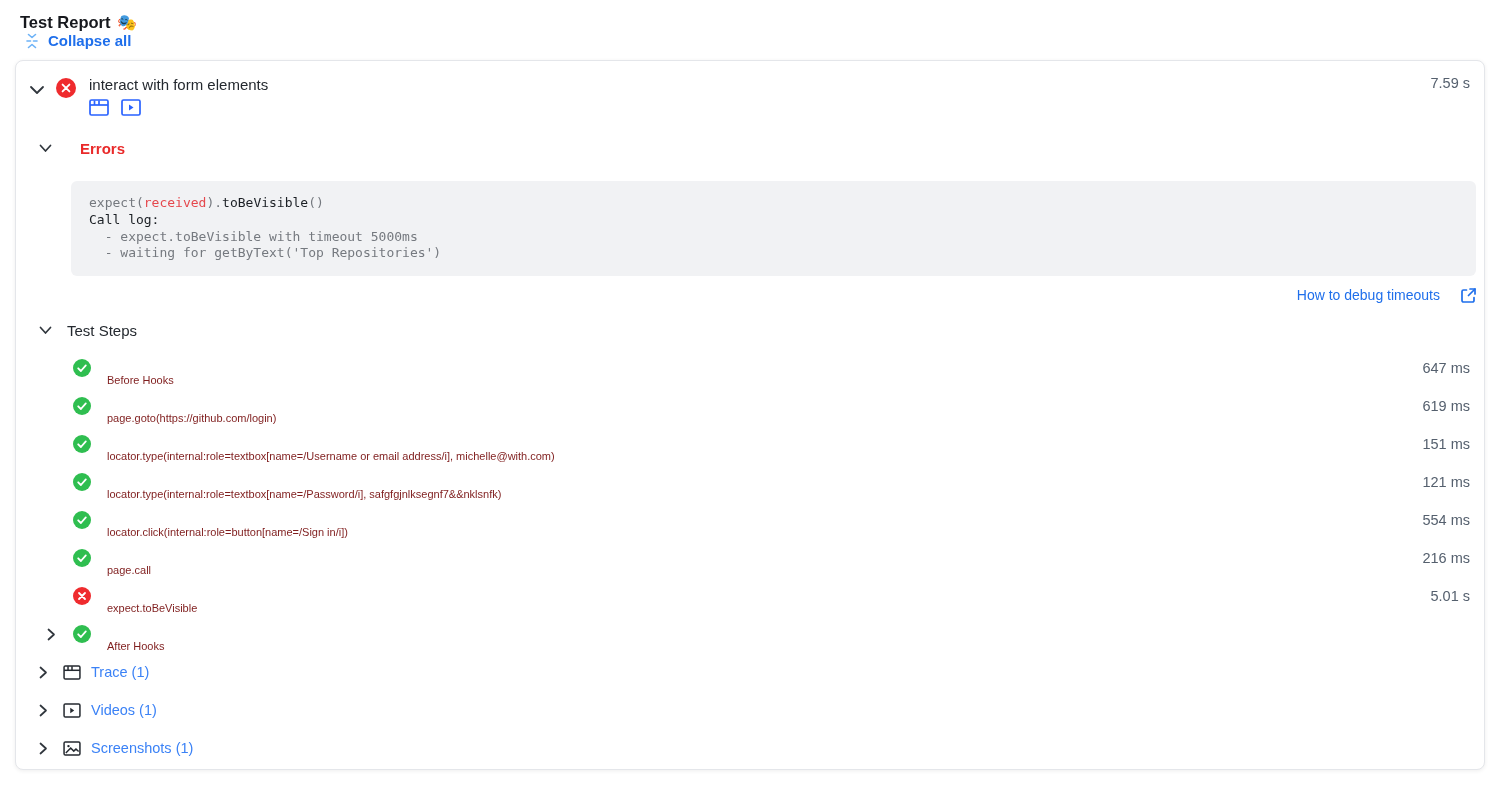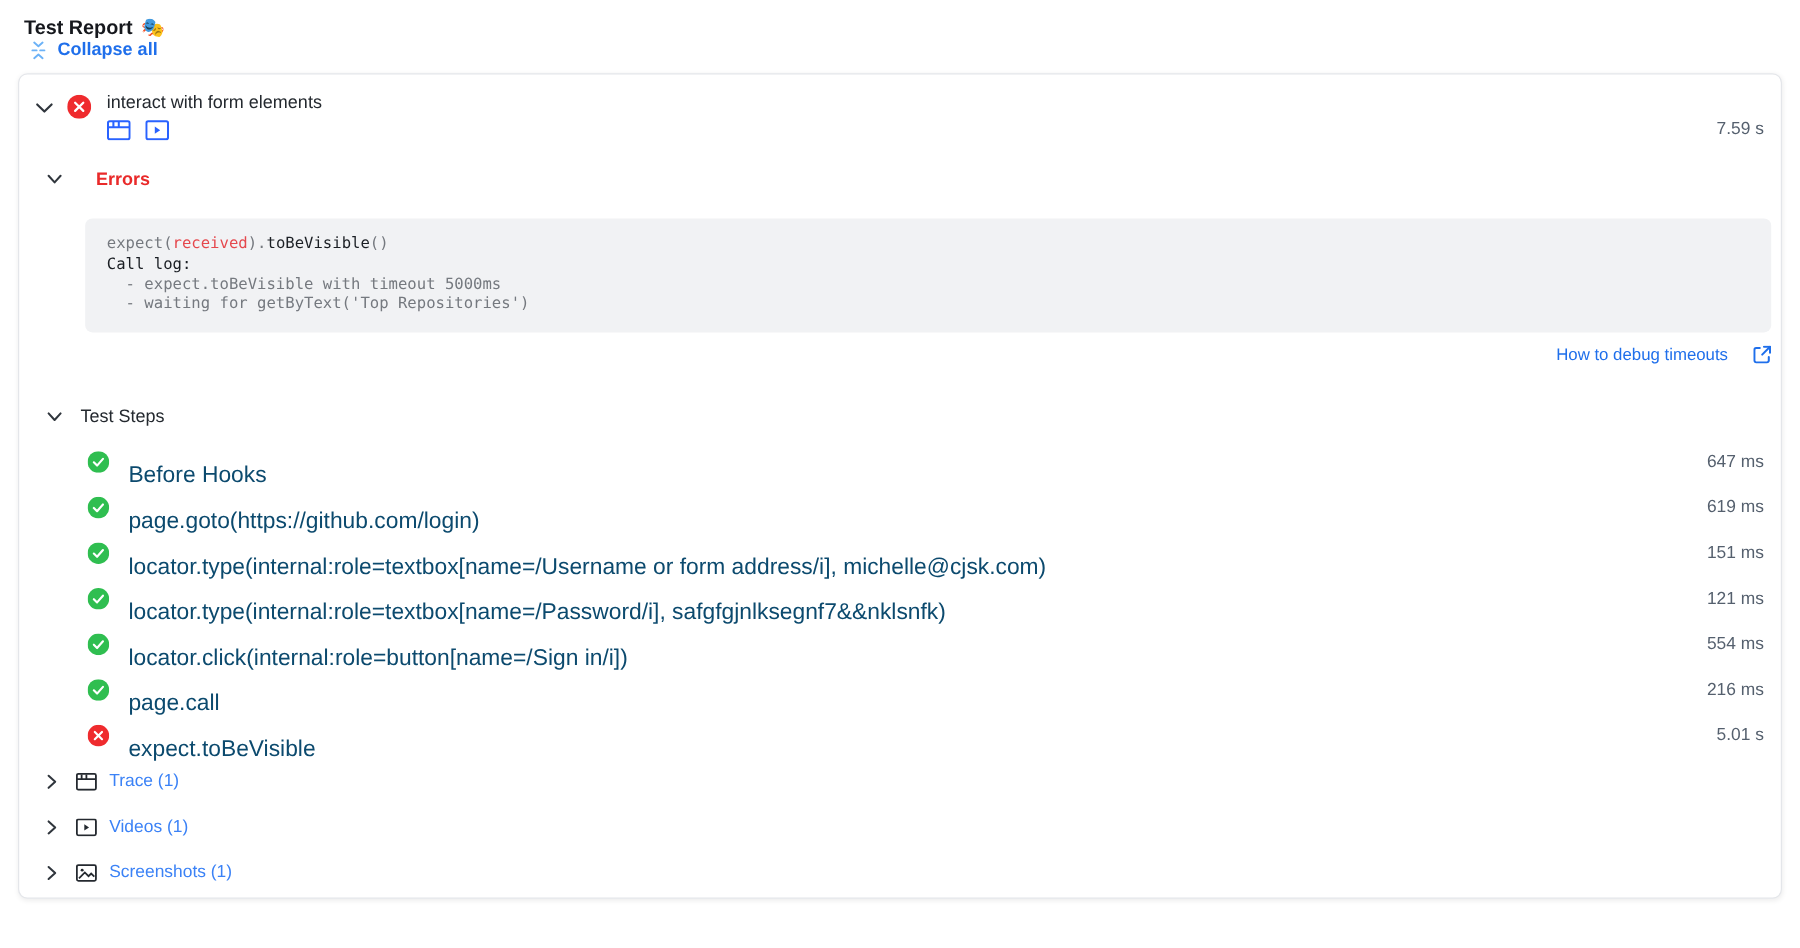--- a/index.html
+++ b/index.html
@@ -31,28 +31,28 @@
   }
 
   
   .test-header { display:flex; align-items:flex-start; padding:14px 14px 0 13px; }
   .hdr-chev { width:18px; margin-top:6px; margin-right:9px; flex:none; cursor:pointer; }
   .hdr-status { width:20px; height:20px; flex:none; margin-top:3px; margin-right:13px; }
   .test-title-block { flex:1 1 auto; min-width:0; }
   .test-title { font-size:15px; color:#24292f; line-height:20px; }
   .test-links { margin-top:4px; display:flex; gap:12px; }
   .test-links a { display:block; cursor:pointer; line-height:0; }
-  .test-duration { flex:none; font-size:14.5px; color:#55606e; margin-top:24px; }
+  .test-duration { flex:none; font-size:14.5px; color:#55606e; }
 
   
   .section-header { display:flex; align-items:center; gap:15px; padding-left:23px; cursor:pointer; }
   .section-header svg { flex:none; }
   .errors-header { margin-top:24px;gap:28px; }
   .errors-label { font-size:15px; font-weight:700; color:#e92a2a; }
-  .steps-header { margin-top:34px; }
+  .steps-header { margin-top:18px; }
   .steps-label { font-size:15px; color:#24292f; }
 
   
   .error-code {
     margin:24px 8px 0 55px;
     background:#f1f2f4;
     border-radius:6px;
     padding:14px 18px;
     font-family:"DejaVu Sans Mono","Liberation Mono",monospace;
     font-size:13px;
@@ -64,21 +64,21 @@
   .tok-strong { color:#1b1f24; font-weight:400; }
 
   .debug-row { margin-top:10px; padding-right:8px; text-align:right; }
   .debug-link { display:inline-flex; align-items:center; gap:21px; color:#1f6feb; font-size:14px; cursor:pointer; text-decoration:none; }
 
   
   .steps-list { margin-top:10px; }
   .step-row { height:38px; display:flex; align-items:center; padding:0 14px 0 31px; cursor:pointer; }
   .step-chev { width:26px; flex:none; display:flex; align-items:center; }
   .step-status { width:18px; height:18px; flex:none; margin-right:16px; }
-  .step-label { flex:1 1 auto; font-size:19px; color:#0c4a6e; white-space:nowrap; overflow:hidden;margin-top:24px; }
+  .step-label { flex:1 1 auto; font-size:11px; color:#7f1d1d; white-space:nowrap; overflow:hidden;margin-top:24px; }
   .step-duration { flex:none; font-size:14.5px; color:#55606e; }
 
   
   .attach-row { height:38px; display:flex; align-items:center; padding-left:23px; cursor:pointer; }
   .attach-chev { width:24px; flex:none; display:flex; align-items:center; }
   .attach-icon { width:18px; flex:none; margin-right:10px; line-height:0; }
   .attach-label { font-size:14.5px; color:#3b82f6; }
 
   .emoji { font-size:16px; }
 </style>
@@ -190,21 +190,21 @@
     <span class="step-label">page.goto(https://github.com/login)</span>
     <span class="step-duration">619 ms</span>
   </div>
 
   <div class="step-row">
     <span class="step-chev"></span>
     <span class="step-status"><svg width="18" height="18" viewBox="0 0 18 18">
               <circle cx="9" cy="9" r="9" fill="#2fbe50"></circle>
               <polyline points="5.2,9.3 7.9,12 12.8,6.4" fill="none" stroke="#fff" stroke-width="1.8" stroke-linecap="round" stroke-linejoin="round"></polyline>
             </svg></span>
-    <span class="step-label">locator.type(internal:role=textbox[name=/Username or form address/i], michelle@cjsk.com)</span>
+    <span class="step-label">locator.type(internal:role=textbox[name=/Username or email address/i], michelle@with.com)</span>
     <span class="step-duration">151 ms</span>
   </div>
 
   <div class="step-row">
     <span class="step-chev"></span>
     <span class="step-status"><svg width="18" height="18" viewBox="0 0 18 18">
               <circle cx="9" cy="9" r="9" fill="#2fbe50"></circle>
               <polyline points="5.2,9.3 7.9,12 12.8,6.4" fill="none" stroke="#fff" stroke-width="1.8" stroke-linecap="round" stroke-linejoin="round"></polyline>
             </svg></span>
     <span class="step-label">locator.type(internal:role=textbox[name=/Password/i], safgfgjnlksegnf7&amp;&amp;nklsnfk)</span>
@@ -234,20 +234,33 @@
   <div class="step-row">
     <span class="step-chev"></span>
     <span class="step-status"><svg width="18" height="18" viewBox="0 0 18 18">
               <circle cx="9" cy="9" r="9" fill="#ef2b2e"></circle>
               <path d="M6 6 L12 12 M12 6 L6 12" stroke="#fff" stroke-width="1.8" stroke-linecap="round"></path>
             </svg></span>
     <span class="step-label">expect.toBeVisible</span>
     <span class="step-duration">5.01 s</span>
   </div>
 
+  <div class="step-row">
+    <span class="step-chev">
+            <svg width="9" height="13" viewBox="0 0 9 13" fill="none" stroke="#30363d" stroke-width="1.7" stroke-linecap="round" stroke-linejoin="round">
+              <polyline points="1.5,1.5 7,6.5 1.5,11.5"></polyline>
+            </svg>
+          </span>
+    <span class="step-status"><svg width="18" height="18" viewBox="0 0 18 18">
+              <circle cx="9" cy="9" r="9" fill="#2fbe50"></circle>
+              <polyline points="5.2,9.3 7.9,12 12.8,6.4" fill="none" stroke="#fff" stroke-width="1.8" stroke-linecap="round" stroke-linejoin="round"></polyline>
+            </svg></span>
+    <span class="step-label">After Hooks</span>
+    <span class="step-duration"></span>
+  </div>
 </div>
 
     <div id="attachments">
   <div class="attach-row">
     <span class="attach-chev">
             <svg width="9" height="13" viewBox="0 0 9 13" fill="none" stroke="#30363d" stroke-width="1.7" stroke-linecap="round" stroke-linejoin="round">
               <polyline points="1.5,1.5 7,6.5 1.5,11.5"></polyline>
             </svg>
           </span>
     <span class="attach-icon"><svg width="18" height="15" viewBox="0 0 20 17" fill="none" stroke="#24292f" stroke-width="1.7">

